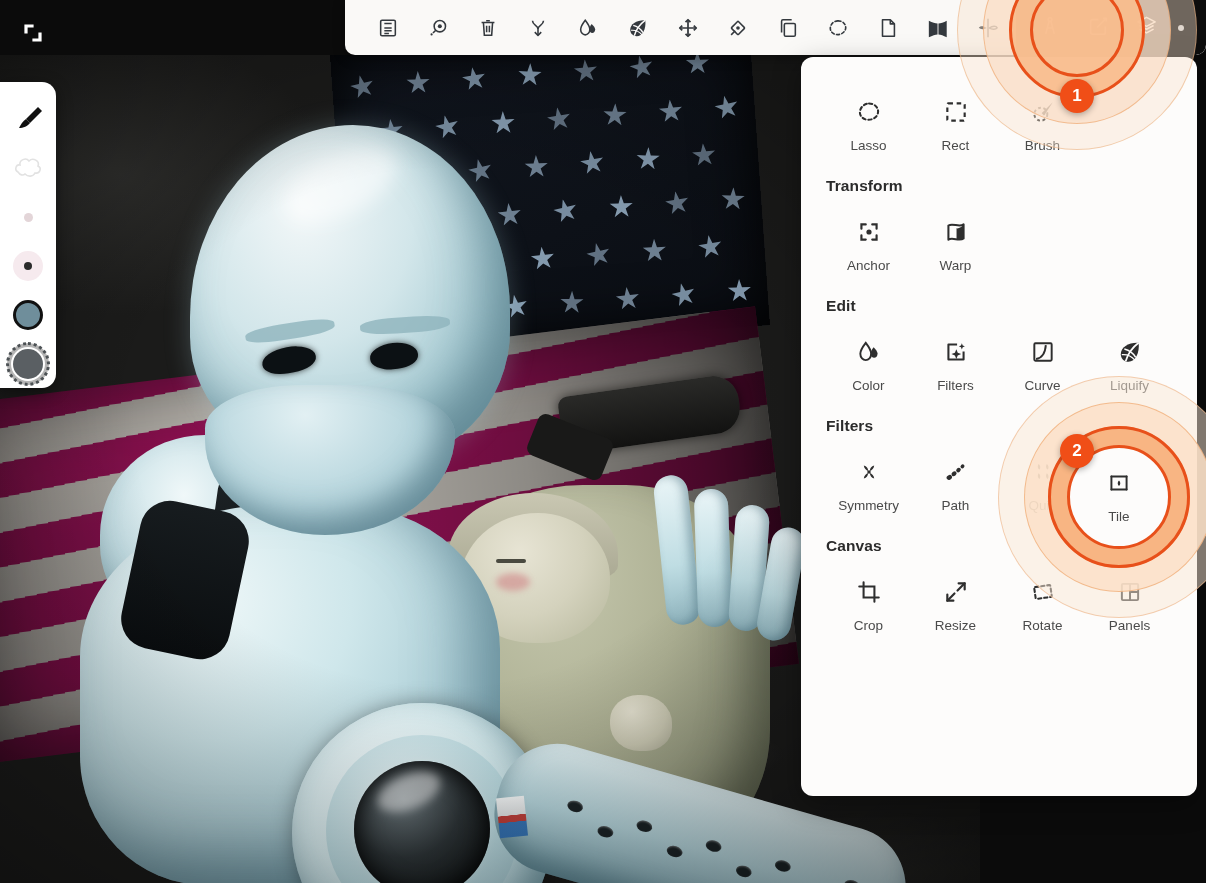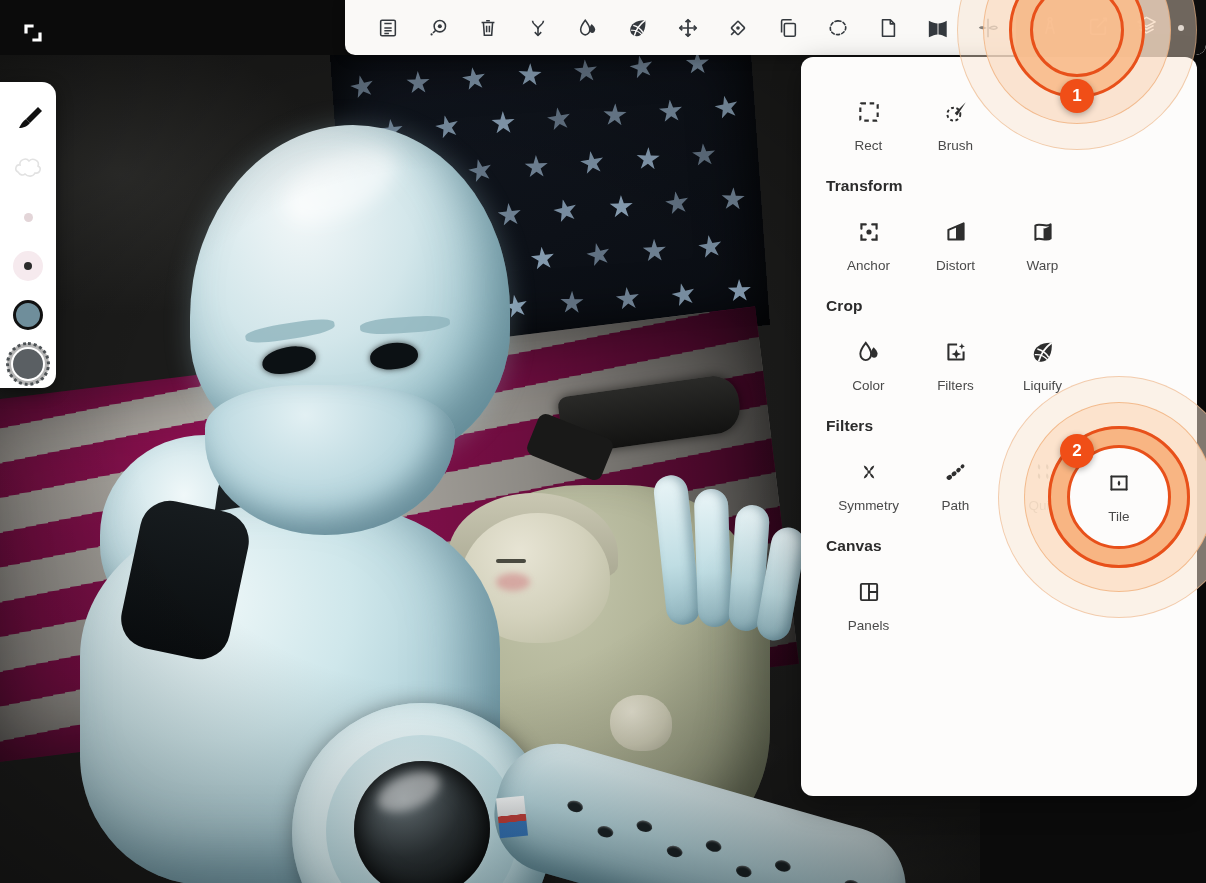--- a/index.html
+++ b/index.html
@@ -617,20 +617,28 @@
         </span>
       </div>
     </div>
   </div>
 
   <div id="tool-panel">
 
     <div class="grid4">
       <div class="p-item">
         <div class="p-icon">
+          <svg width="26" height="26" viewBox="0 0 24 24" fill="none" stroke="#2e2e2e" stroke-width="1.9" stroke-dasharray="3 2.6" stroke-linecap="round">
+            <path d="M12 4.2 C17 4.2 20.4 7.6 20.4 11.6 C20.4 15.6 16.6 19.2 11.6 19.2 C7 19.2 3.6 16.2 3.6 12.4 C3.6 8 7.4 4.2 12 4.2Z"></path>
+          </svg>
+        </div>
+        <div class="p-label">Lasso</div>
+      </div>
+      <div class="p-item">
+        <div class="p-icon">
           <svg width="26" height="26" viewBox="0 0 24 24" fill="none" stroke="#2e2e2e" stroke-width="2" stroke-dasharray="4.2 3.4">
             <rect x="4" y="4" width="16" height="16" rx="1"></rect>
           </svg>
         </div>
         <div class="p-label">Rect</div>
       </div>
       <div class="p-item">
         <div class="p-icon">
           <svg width="26" height="26" viewBox="0 0 24 24" fill="none" stroke="#2e2e2e" stroke-width="1.8">
             <circle cx="10" cy="14" r="6" stroke-dasharray="2.6 2.4"></circle>
@@ -652,57 +660,57 @@
             <path d="M5 15 V19 H9"></path>
               <path d="M19 15 V19 H15"></path>
             <circle cx="12" cy="12" r="2.4" fill="#2e2e2e" stroke="none"></circle>
           </svg>
         </div>
         <div class="p-label">Anchor</div>
       </div>
       <div class="p-item">
         <div class="p-icon">
           <svg width="26" height="26" viewBox="0 0 24 24">
-            <path d="M5 19 V10 L19 4 V19 Z" fill="none" stroke="#2e2e2e" stroke-width="1.9" stroke-linejoin="round"></path>
-            <path d="M12 19 V7.4 L19 4.4 V19 Z" fill="#2e2e2e"></path>
-          </svg>
-        </div>
-        <div class="p-label">Distort</div>
-      </div>
-      <div class="p-item">
-        <div class="p-icon">
-          <svg width="26" height="26" viewBox="0 0 24 24">
             <path d="M5 19 V6 C9 3.5 15 8 19 5 V18 C15 21 9 16.5 5 19Z" fill="none" stroke="#2e2e2e" stroke-width="1.9" stroke-linejoin="round"></path>
             <path d="M12.5 18.2 V8.6 C14.8 9 17.2 7.2 19 5.6 V18 C17.2 19.4 14.8 19 12.5 18.2Z" fill="#2e2e2e"></path>
           </svg>
         </div>
         <div class="p-label">Warp</div>
       </div>
     </div>
 
-    <div class="section-title spaced">Crop</div>
+    <div class="section-title spaced">Edit</div>
     <div class="grid4">
       <div class="p-item">
         <div class="p-icon">
           <svg width="26" height="26" viewBox="0 0 24 24" fill="none" stroke="#2e2e2e" stroke-width="1.8">
             <path d="M9 3.5 C5.5 8 4 10.5 4 13.5 C4 17 6.4 19.5 9 19.5 C11.6 19.5 14 17 14 13.5 C14 10.5 12.5 8 9 3.5Z"></path>
             <path d="M16.3 7.5 C14.4 10 13.6 11.6 13.6 13.4 C13.6 15.8 15 17.4 16.7 17.4 C18.5 17.4 19.9 15.8 19.9 13.4 C19.9 11.6 18.3 9.6 16.3 7.5Z" fill="#2e2e2e" stroke="none"></path>
           </svg>
         </div>
         <div class="p-label">Color</div>
       </div>
       <div class="p-item">
         <div class="p-icon">
           <svg width="26" height="26" viewBox="0 0 24 24" fill="none" stroke="#2e2e2e" stroke-width="1.9" stroke-linejoin="round">
             <path d="M19 11.5 V19 H5 V5 H13"></path>
             <path d="M11 12.6 L12.3 9.4 L13.6 12.6 L16.8 13.9 L13.6 15.2 L12.3 18.4 L11 15.2 L7.8 13.9Z" fill="#2e2e2e" stroke="none"></path>
             <path d="M17.4 4 L18.2 6 L20.2 6.8 L18.2 7.6 L17.4 9.6 L16.6 7.6 L14.6 6.8 L16.6 6Z" fill="#2e2e2e" stroke="none"></path>
           </svg>
         </div>
         <div class="p-label">Filters</div>
+      </div>
+      <div class="p-item">
+        <div class="p-icon">
+          <svg width="26" height="26" viewBox="0 0 24 24" fill="none" stroke="#2e2e2e" stroke-width="1.8" stroke-linejoin="round">
+            <rect x="4" y="4" width="16" height="16" rx="1"></rect>
+            <path d="M5.6 18.4 C10 18 14 14 14.6 5.6"></path>
+          </svg>
+        </div>
+        <div class="p-label">Curve</div>
       </div>
       <div class="p-item">
         <div class="p-icon">
           <svg width="26" height="26" viewBox="0 0 24 24">
             <path d="M20 3.5 C11 3 3.5 7.5 3.5 14 C3.5 18 6.5 21 10.5 21 C17 21 21 13 20 3.5Z" fill="#2e2e2e"></path>
             <path d="M20 3.5 C14 8 10 13.5 8 20.5" fill="none" stroke="#fdfcfb" stroke-width="1.6"></path>
             <path d="M6.8 9.2 C11 10.2 15 13 17.3 17" fill="none" stroke="#fdfcfb" stroke-width="1.4"></path>
             <path d="M4.4 14.5 C8.8 14 13.5 16 16.5 19.5" fill="none" stroke="#fdfcfb" stroke-width="1.2"></path>
           </svg>
         </div>
@@ -755,20 +763,48 @@
               <path d="M5 18 H19"></path>
             <path d="M12 9.6 C10.4 11 10.4 13.4 12 14.8 C13.6 13.4 13.6 11 12 9.6Z" fill="#2e2e2e" stroke="none"></path>
           </svg>
         </div>
         <div class="p-label">Tile</div>
       </div>
     </div>
 
     <div class="section-title spaced">Canvas</div>
     <div class="grid4">
+      <div class="p-item">
+        <div class="p-icon">
+          <svg width="26" height="26" viewBox="0 0 24 24" fill="none" stroke="#2e2e2e" stroke-width="1.9" stroke-linecap="round">
+            <path d="M7 3 V17 H21"></path>
+              <path d="M3 7 H17 V21"></path>
+          </svg>
+        </div>
+        <div class="p-label">Crop</div>
+      </div>
+      <div class="p-item">
+        <div class="p-icon">
+          <svg width="26" height="26" viewBox="0 0 24 24" fill="none" stroke="#2e2e2e" stroke-width="2" stroke-linecap="round" stroke-linejoin="round">
+            <path d="M20 4 L13.4 10.6"></path>
+              <path d="M14.4 4 H20 V9.6"></path>
+            <path d="M4 20 L10.6 13.4"></path>
+              <path d="M9.6 20 H4 V14.4"></path>
+          </svg>
+        </div>
+        <div class="p-label">Resize</div>
+      </div>
+      <div class="p-item">
+        <div class="p-icon">
+          <svg width="26" height="26" viewBox="0 0 24 24" fill="none" stroke="#2e2e2e" stroke-width="1.9" stroke-dasharray="3 2.6" stroke-linecap="round">
+            <rect x="4.5" y="6.5" width="15" height="11" rx="1" transform="rotate(-8 12 12)"></rect>
+          </svg>
+        </div>
+        <div class="p-label">Rotate</div>
+      </div>
       <div class="p-item">
         <div class="p-icon">
           <svg width="26" height="26" viewBox="0 0 24 24" fill="none" stroke="#2e2e2e" stroke-width="1.8">
             <rect x="4.5" y="4.5" width="15" height="15" rx="1"></rect>
             <path d="M12 4.5 V19.5"></path>
               <path d="M12 12 H19.5"></path>
           </svg>
         </div>
         <div class="p-label">Panels</div>
       </div>

